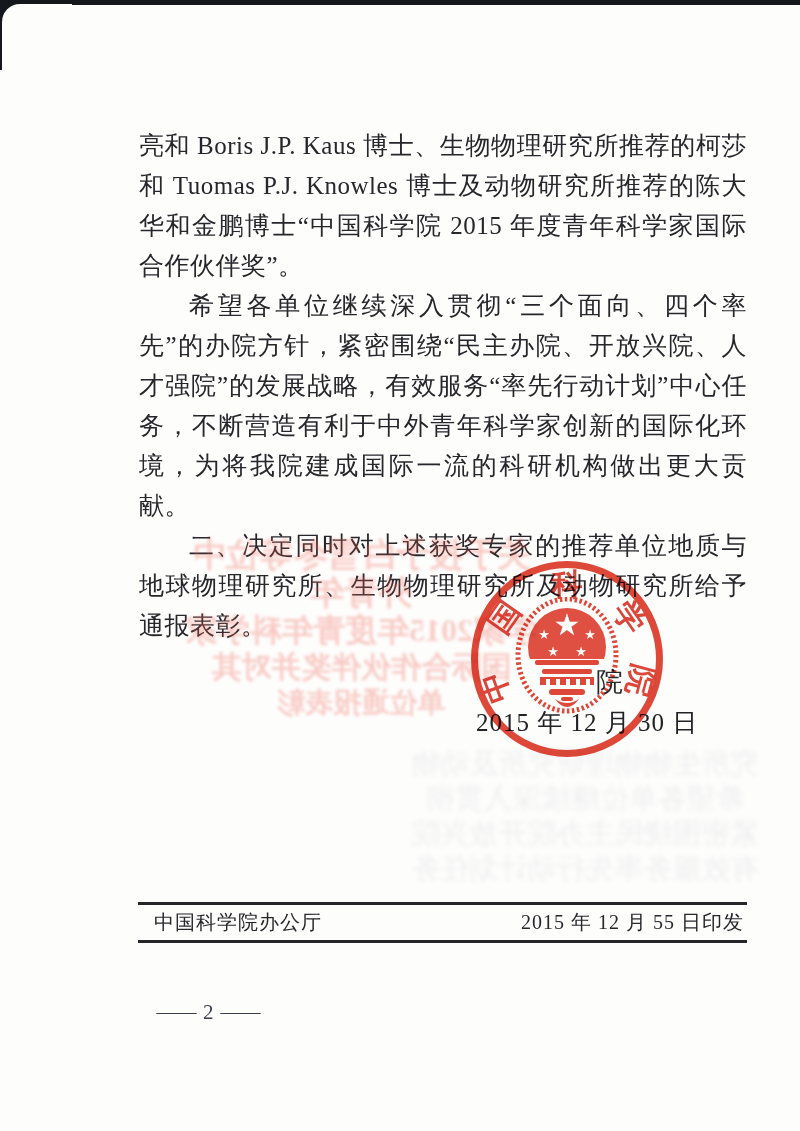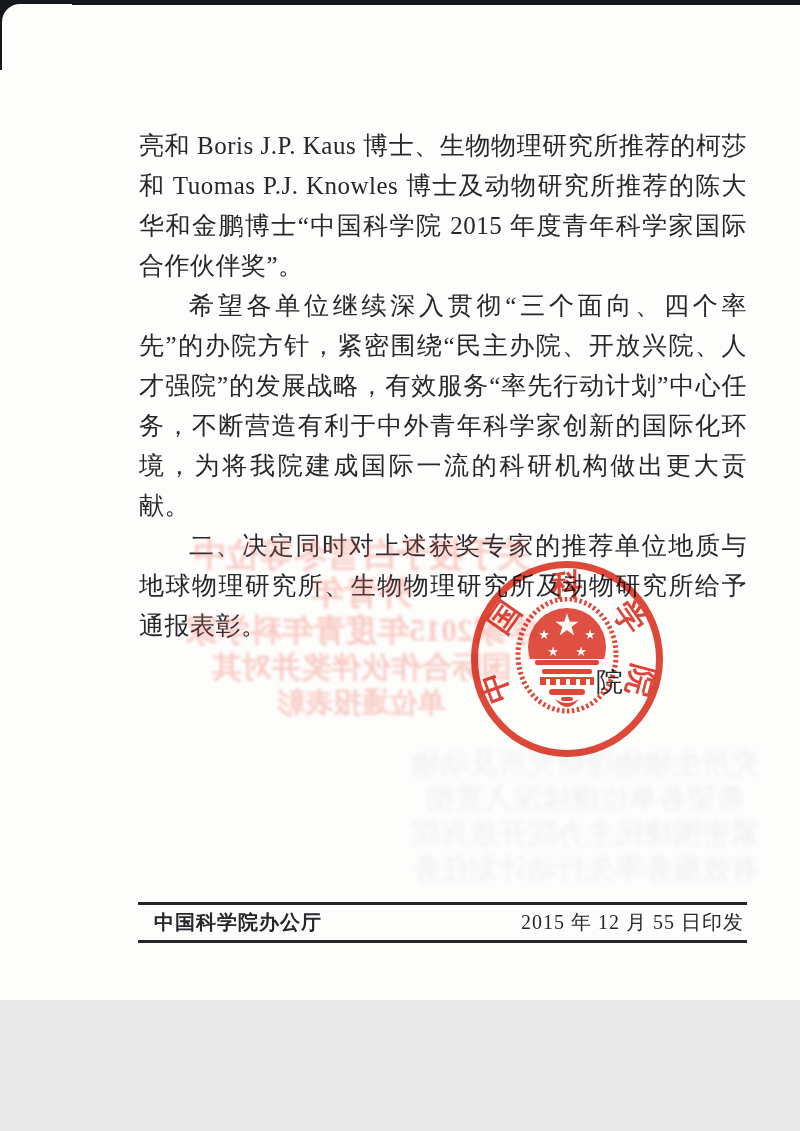--- a/index.html
+++ b/index.html
@@ -1,17 +1,17 @@
 <!DOCTYPE html>
 <html><head>
 <meta charset="utf-8">
 <style>
   html,body{margin:0;padding:0;background:#e9e9e9;}
   .page{
-    position:relative;width:800px;height:1000px;margin:0 auto;
+    position:relative;width:800px;height:1131px;margin:0 auto;
     background:#fdfdfc;overflow:hidden;
     font-family:"Liberation Serif","DejaVu Serif",serif;
     color:#1f1f23;
   }
   
   .scan-top-bar{position:absolute;left:0;top:0;width:800px;height:5px;background:#14171c;}
   .scan-corner-block{position:absolute;left:0;top:0;width:52px;height:13px;background:#14171c;}
   .scan-left-strip{position:absolute;left:0;top:0;width:4px;height:70px;background:#14171c;}
   .scan-corner-paper{position:absolute;left:2px;top:4px;width:70px;height:70px;background:#fdfdfc;border-top-left-radius:18px;}
   
@@ -60,21 +60,21 @@
   .seal-char{
     position:absolute;left:50%;top:51%;
     font-size:31px;font-weight:bold;color:#dc372a;
     font-family:"Liberation Sans","DejaVu Sans",sans-serif;
   }
   .seal-emblem{position:absolute;left:44px;top:36px;}
   
   .footer-rule{position:absolute;left:138px;width:609px;height:3px;background:#25252a;}
   .footer-rule.r1{top:902px;}
   .footer-rule.r2{top:940px;}
-  .footer-issuer{position:absolute;left:154px;top:909px;font-size:20px;letter-spacing:1px;color:#26262b;font-weight:bold;}
+  .footer-issuer{position:absolute;left:154px;top:909px;font-size:20px;letter-spacing:1px;color:#26262b;}
   .footer-print{position:absolute;right:56px;top:909px;font-size:20px;letter-spacing:1px;color:#26262b;}
   
   .page-number{
     position:absolute;left:166px;top:1000px;
     display:flex;align-items:center;gap:16px;
     font-size:21px;color:#3a3f4a;
   }
   .page-number .dash{transform:scaleX(1.9);display:inline-block;}
 </style>
 </head>
@@ -101,20 +101,21 @@
   </div>
 
   <div class="bleed-gray">
     <div>究所生物物理研究所及动物</div>
     <div>希望各单位继续深入贯彻</div>
     <div>紧密围绕民主办院开放兴院</div>
     <div>有效服务率先行动计划任务</div>
   </div>
 
   <div class="under-seal-char">院</div>
+  <div class="seal-date">2015 年 12 月 30 日</div>
 
   <div class="seal">
     <div class="seal-ring"></div>
     <span class="seal-char" style="transform:translate(-50%,-50%) rotate(-110deg) translateY(-76px);">中</span>
     <span class="seal-char" style="transform:translate(-50%,-50%) rotate(-55deg) translateY(-76px);">国</span>
     <span class="seal-char" style="transform:translate(-50%,-50%) rotate(0deg) translateY(-76px);">科</span>
     <span class="seal-char" style="transform:translate(-50%,-50%) rotate(55deg) translateY(-76px);">学</span>
     <span class="seal-char" style="transform:translate(-50%,-50%) rotate(105deg) translateY(-76px);">院</span>
 
     <svg class="seal-emblem" width="104" height="122" viewBox="0 0 104 122">

